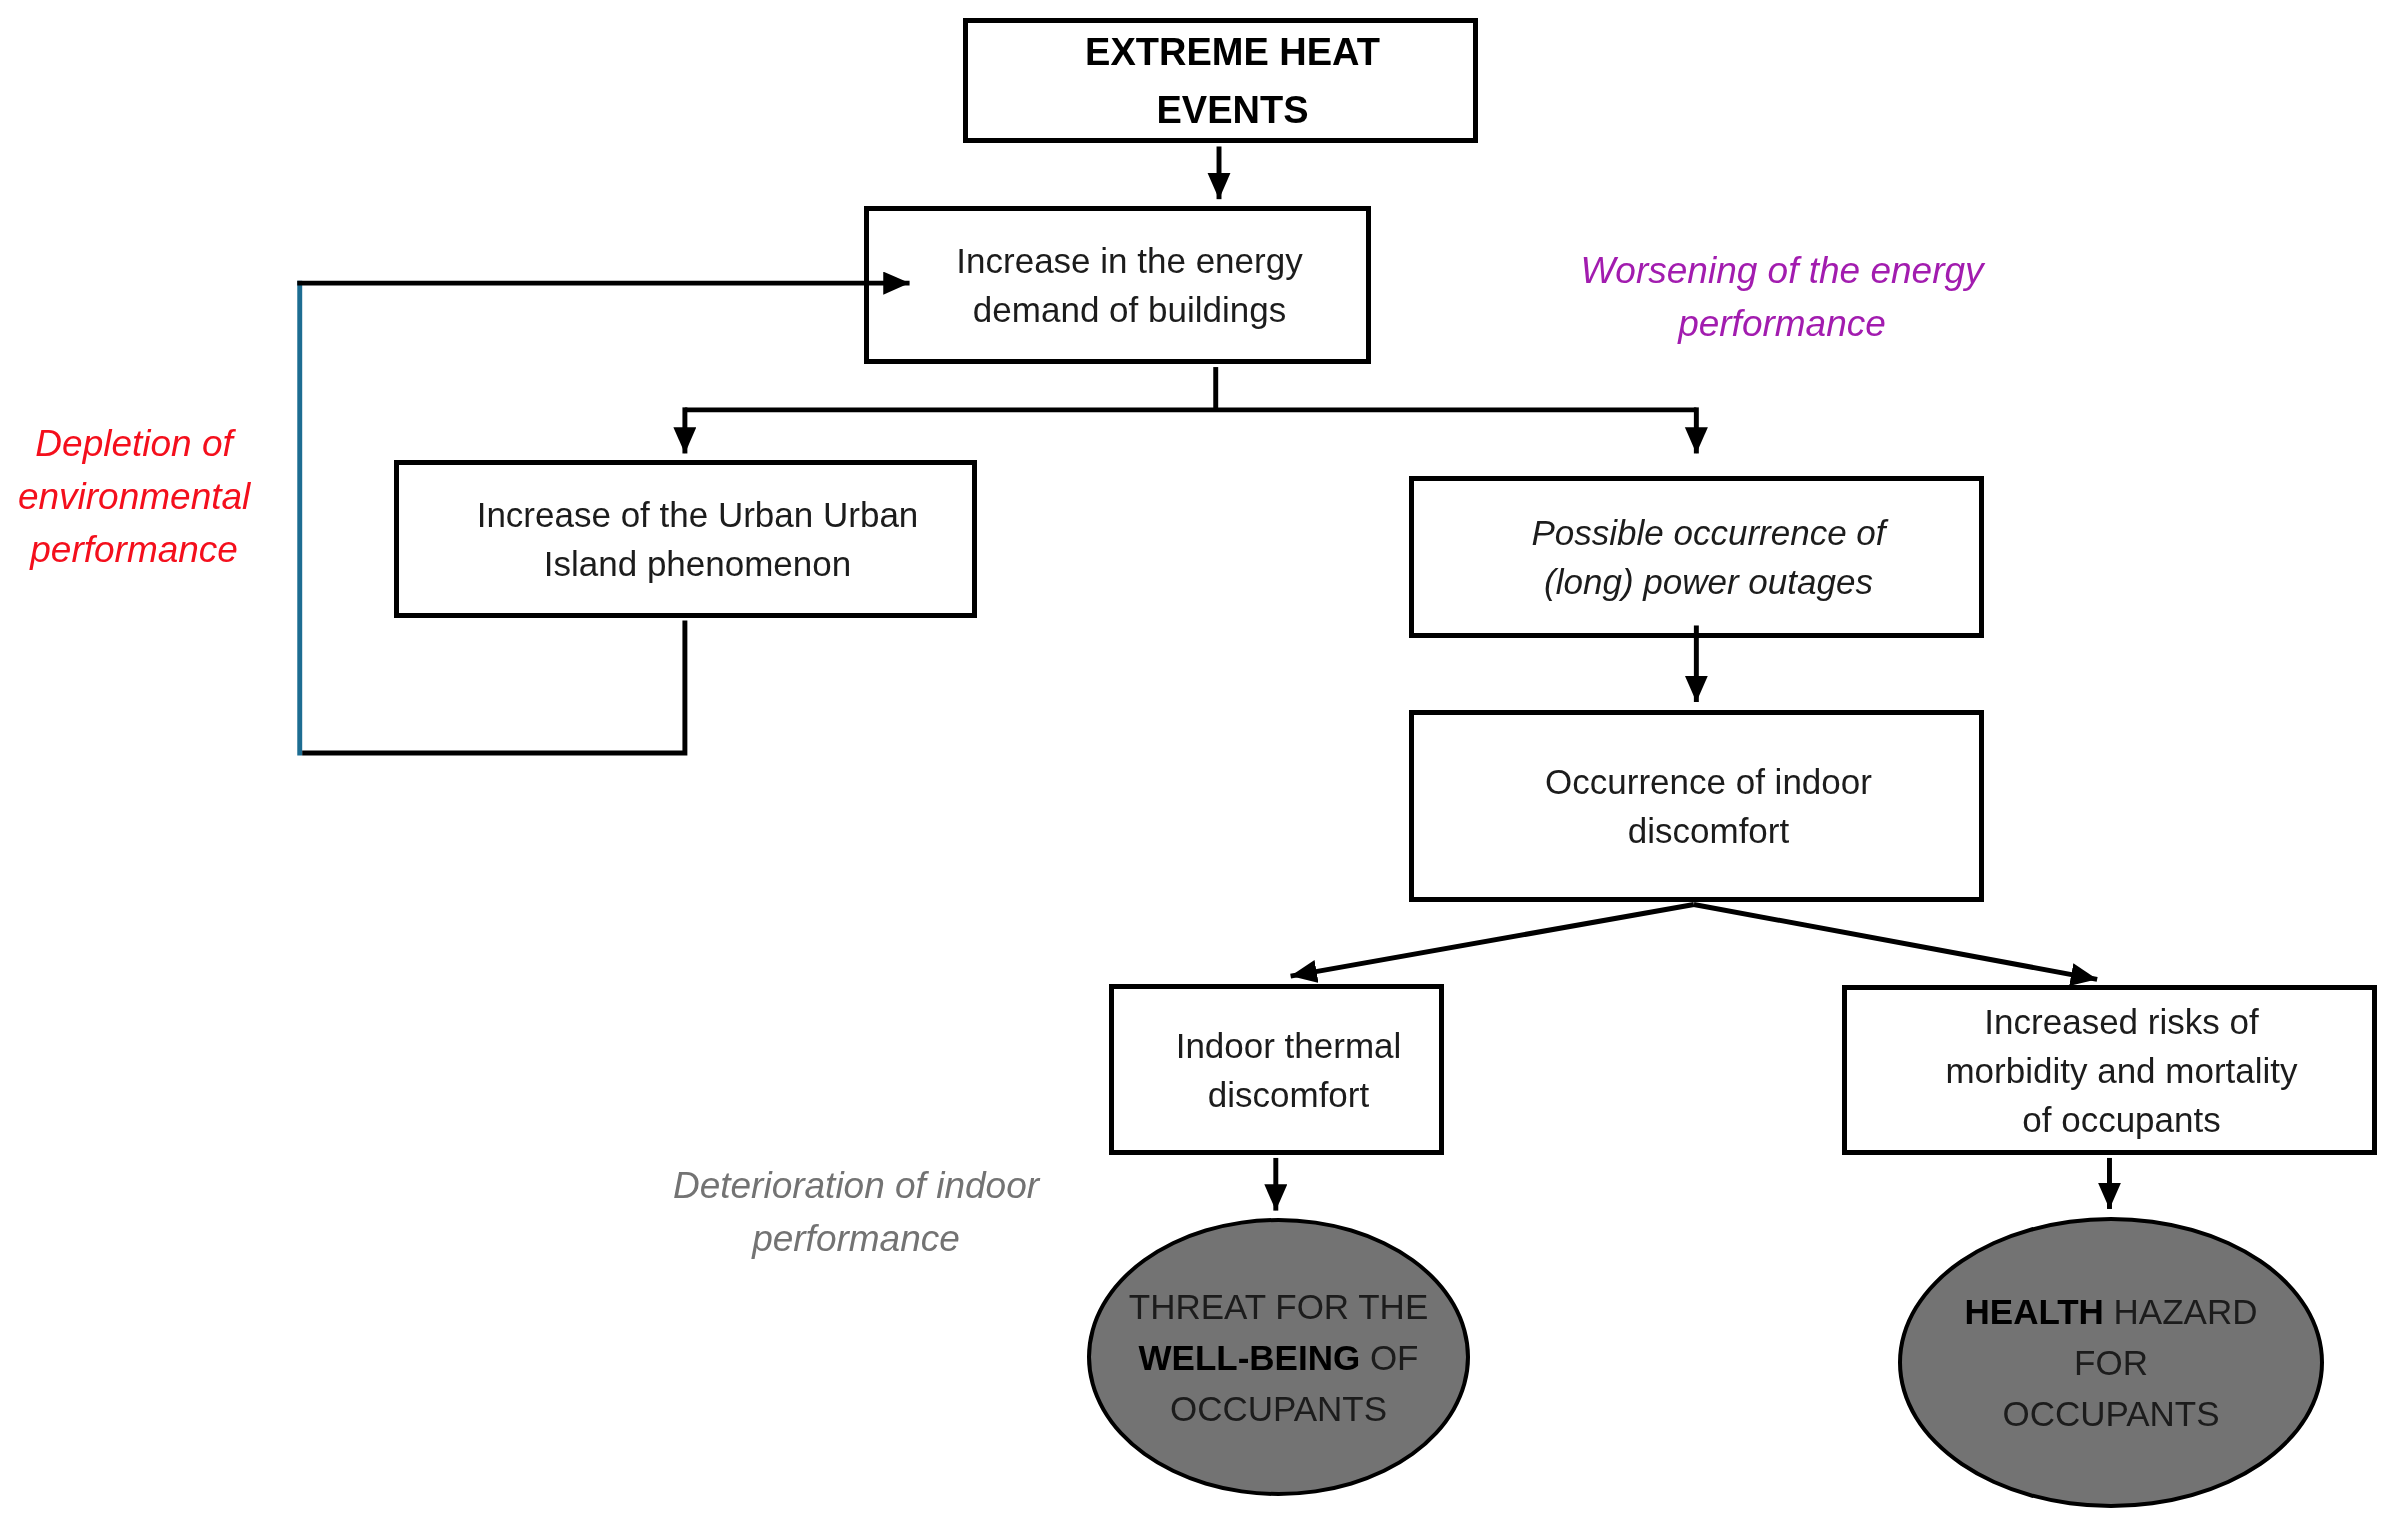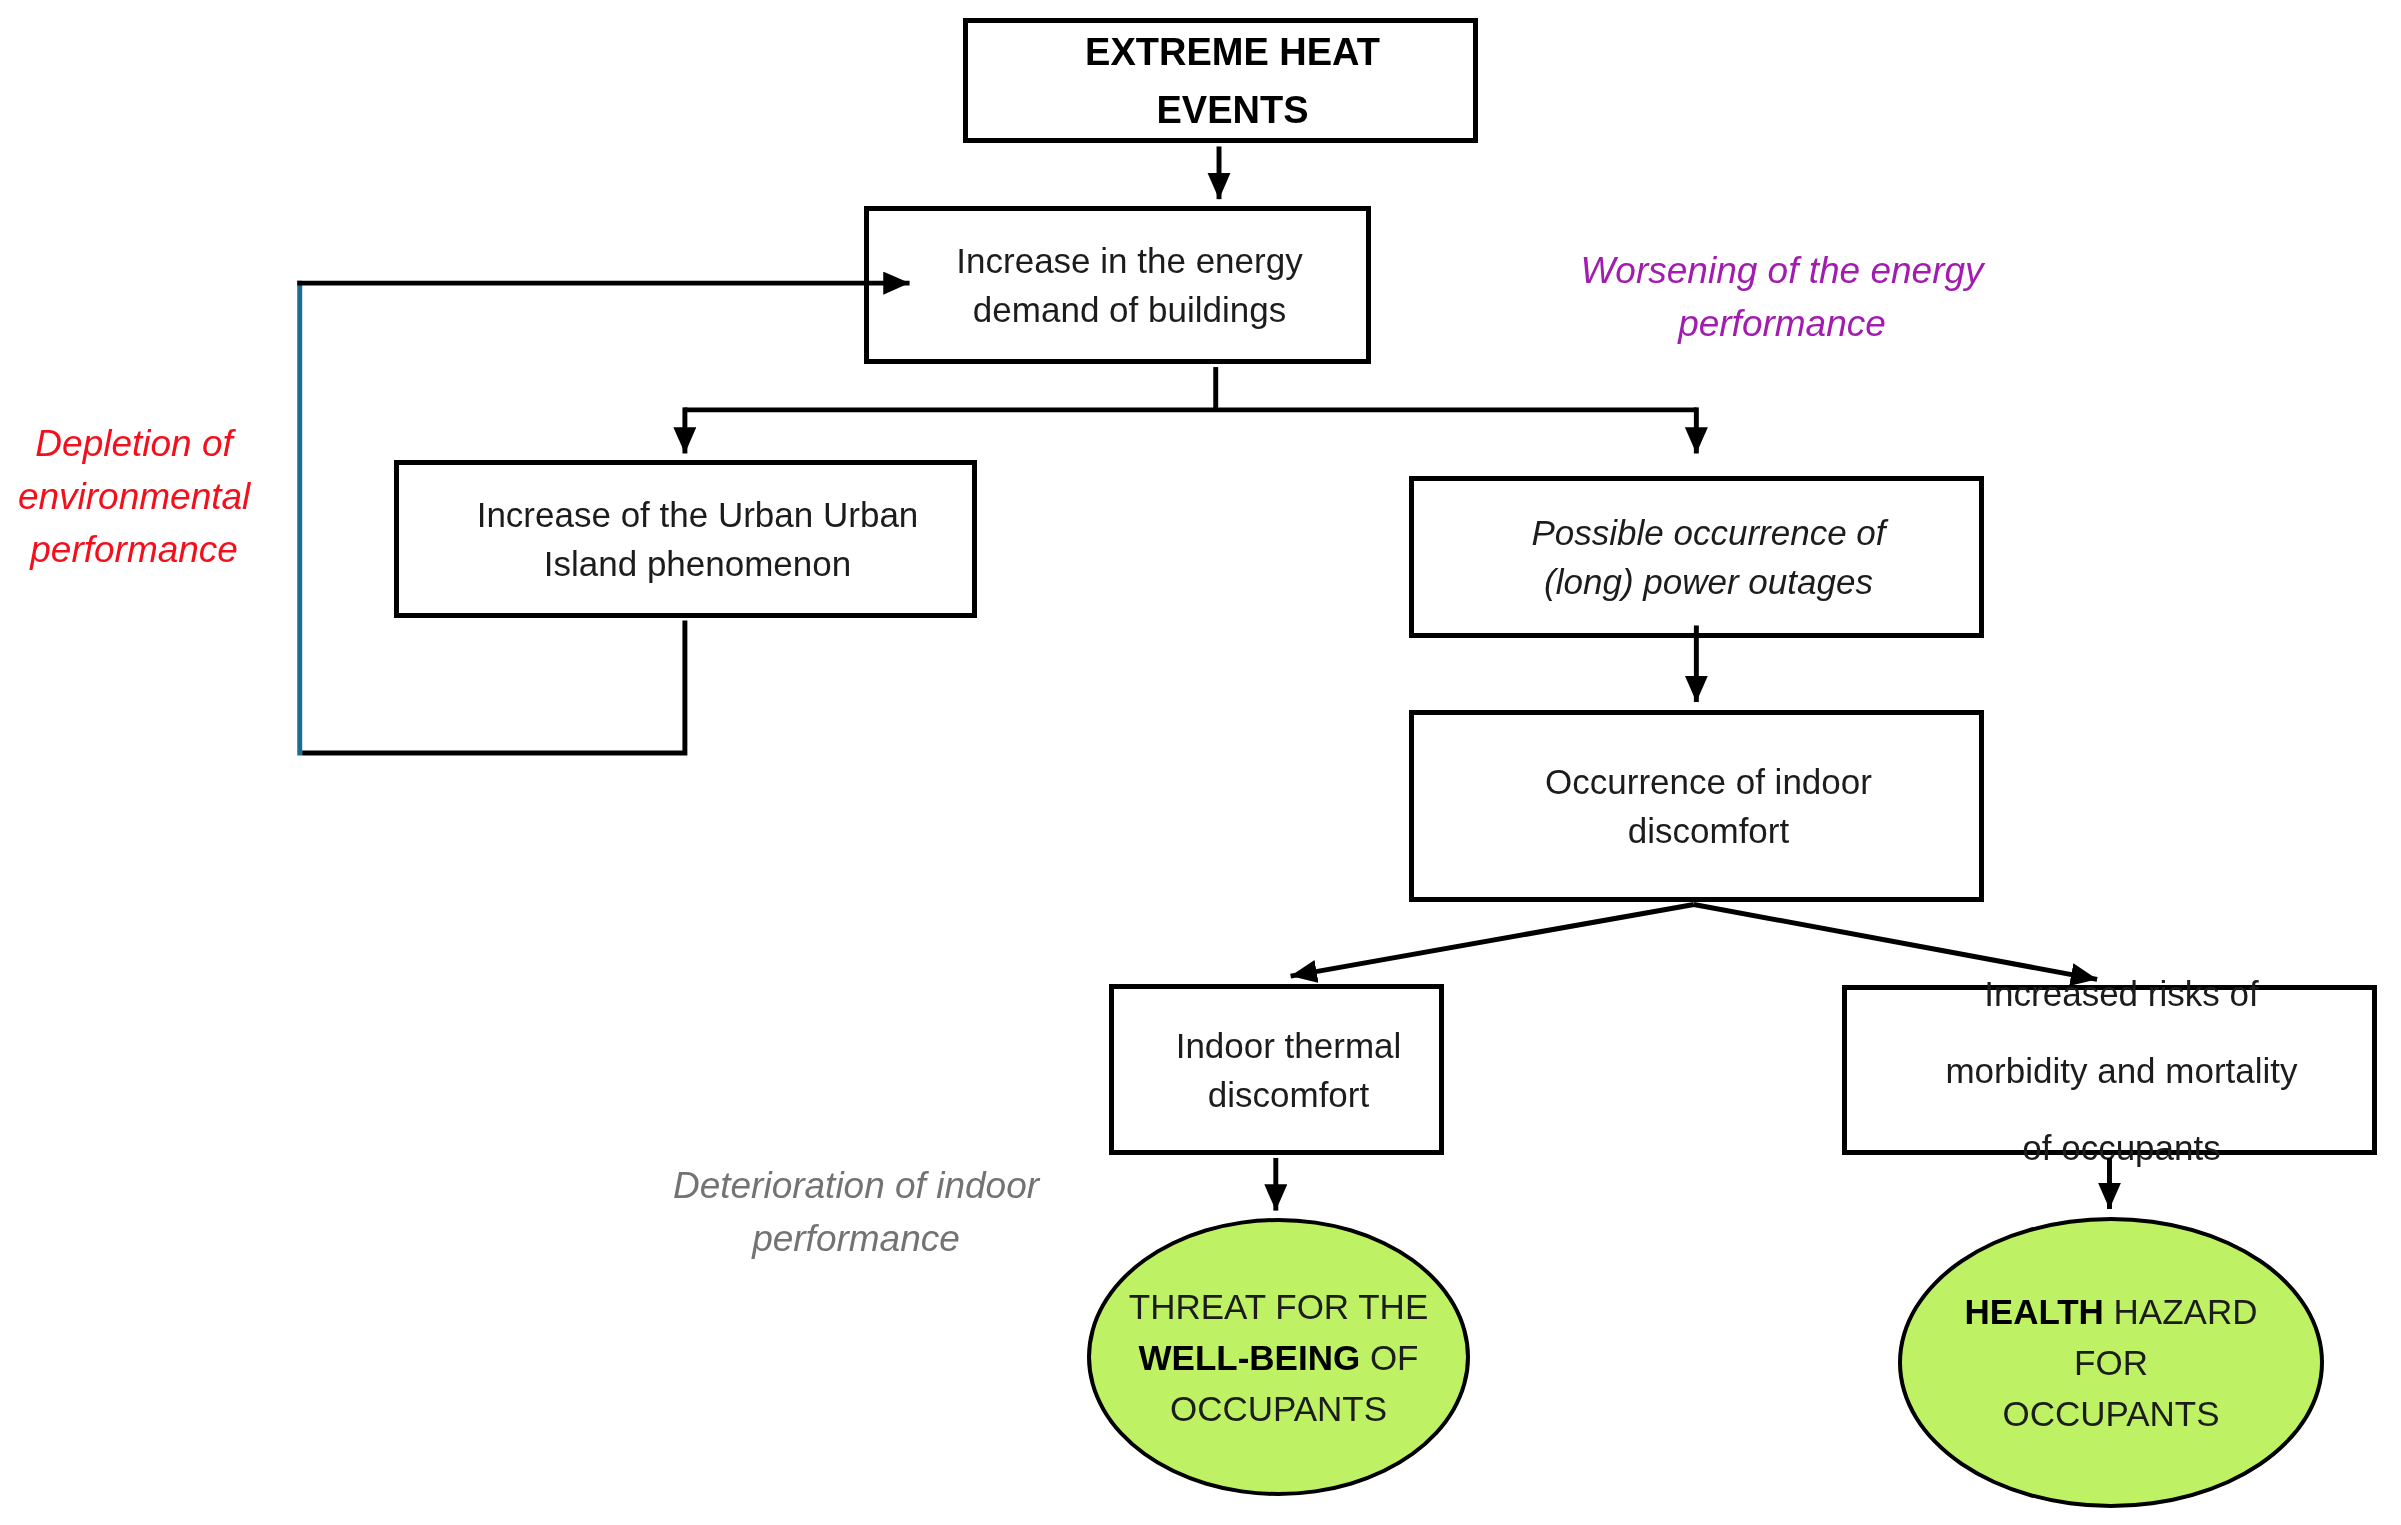--- a/index.html
+++ b/index.html
@@ -27,21 +27,21 @@
     white-space:nowrap;
     padding-left:24px;
   }
   .node span{display:block;}
   .node.title{font-weight:bold;font-size:38px;line-height:58px;color:#000000;}
   .oval{
     position:absolute;
     box-sizing:border-box;
     border:4.1px solid #000000;
     border-radius:50%;
-    background:#bef264;
+    background:#737373;
     display:flex;
     flex-direction:column;
     justify-content:center;
     align-items:center;
     text-align:center;
     font-size:35px;
     line-height:51px;
     color:#1c1c1c;
     white-space:nowrap;
   }
@@ -91,21 +91,21 @@
   <div class="node" style="left:1409px;top:710px;width:575px;height:192px;">
     <span>Occurrence of indoor</span>
     <span>discomfort</span>
   </div>
 
   <div class="node" style="left:1109px;top:984px;width:335px;height:171px;">
     <span>Indoor thermal</span>
     <span>discomfort</span>
   </div>
 
-  <div class="node" style="left:1842px;top:985px;width:535px;height:170px;gap:28px;">
+  <div class="node" style="left:1842px;top:985px;width:535px;height:170px;">
     <span>Increased risks of</span>
     <span>morbidity and mortality</span>
     <span>of occupants</span>
   </div>
 
   <div class="oval" style="left:1087px;top:1218px;width:383px;height:278px;">
     <span class="line">THREAT FOR THE</span>
     <span class="line"><span class="b">WELL-BEING</span><span> OF</span></span>
     <span class="line">OCCUPANTS</span>
   </div>

